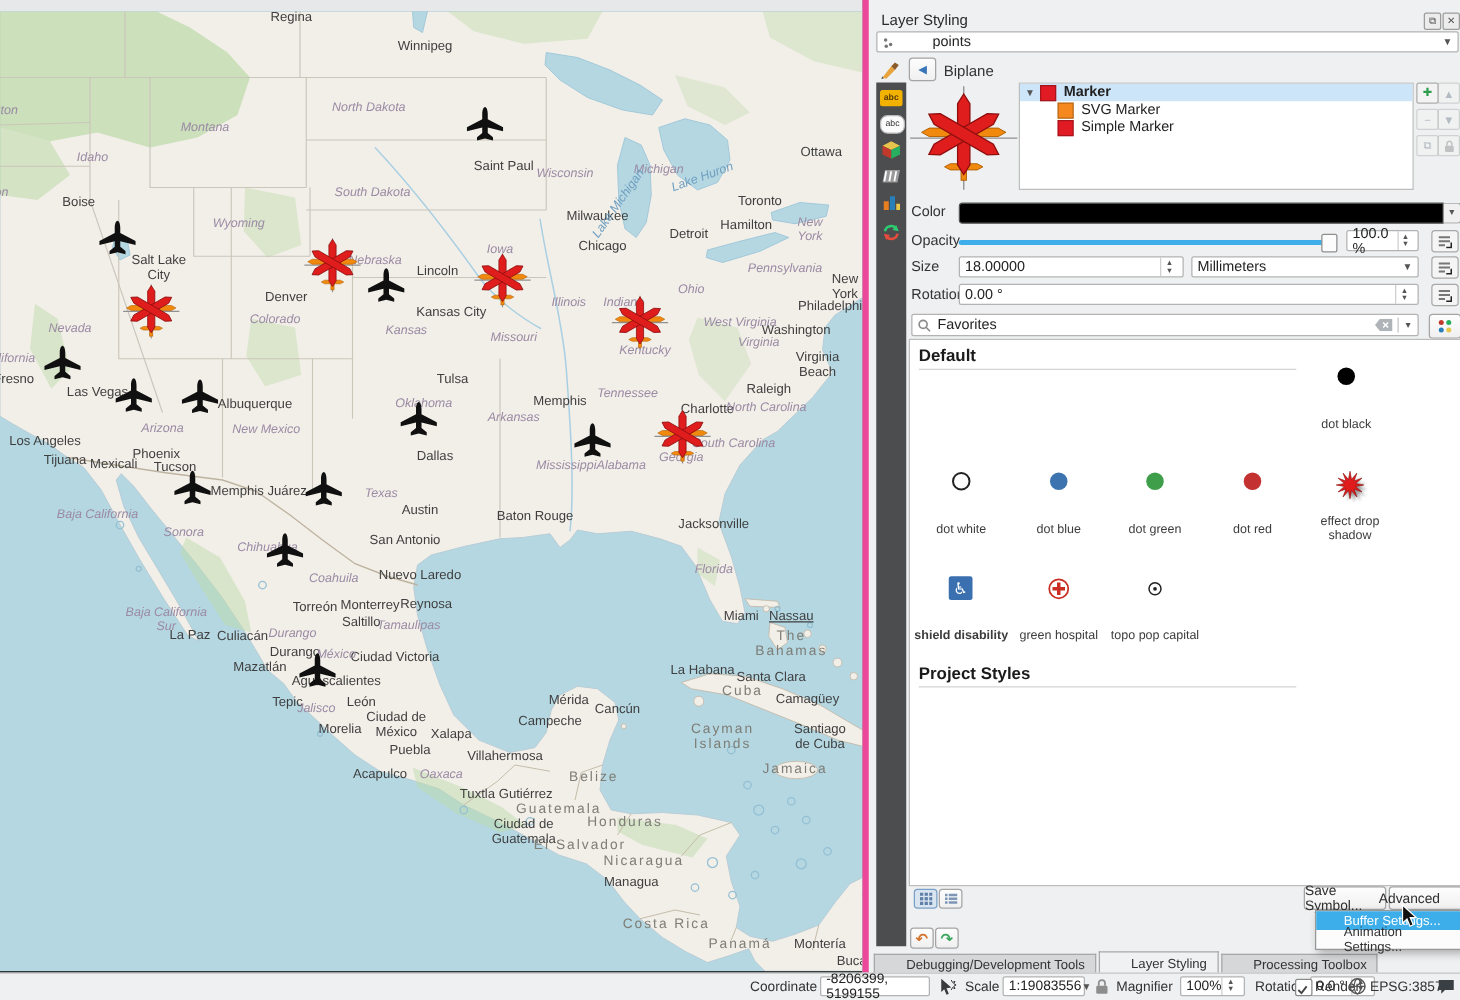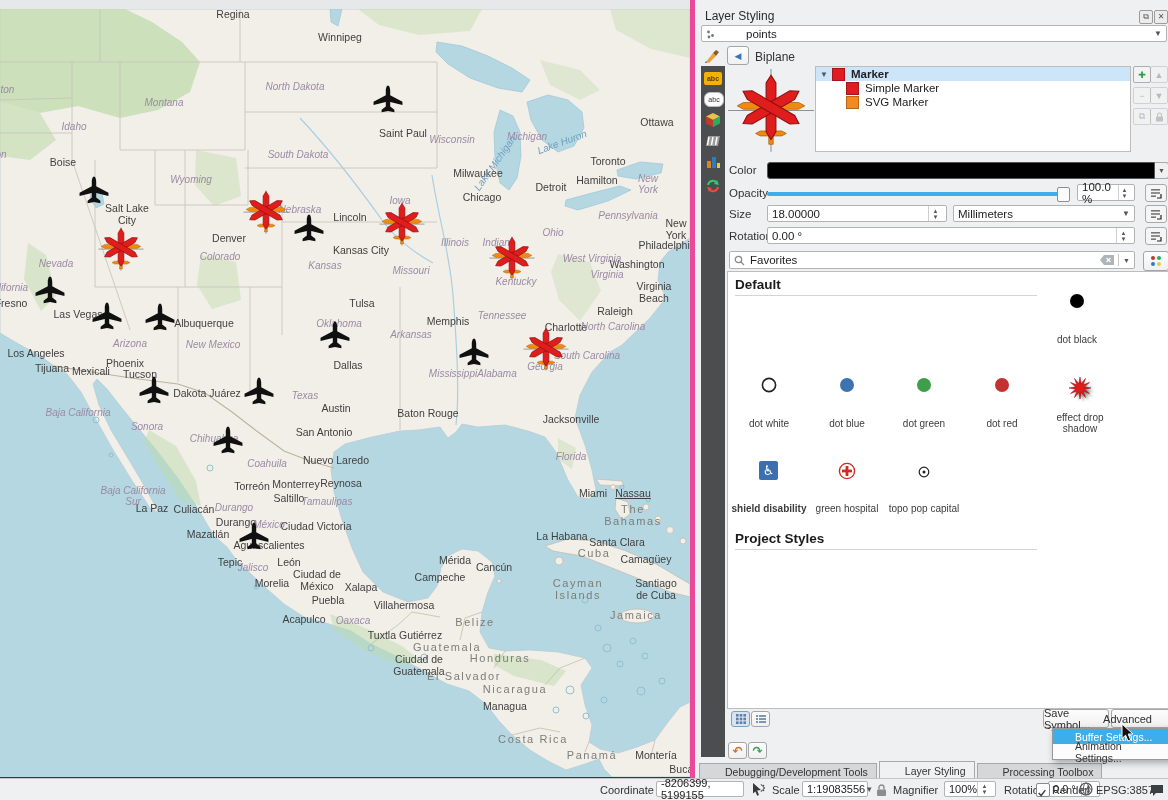--- a/index.html
+++ b/index.html
@@ -1,16 +1,16 @@
 <!DOCTYPE html>
 <html><head>
 <meta charset="utf-8">
 <style>
   html,body{margin:0;padding:0;background:#eef0f1;font-family:"Liberation Sans","DejaVu Sans",sans-serif;}
-  #app{position:relative;width:1168px;height:800px;overflow:hidden;background:#4c1d95;}
+  #app{position:relative;width:1168px;height:800px;overflow:hidden;background:#000000;}
   .abs{position:absolute;}
   
   #topstrip{left:0;top:0;width:690px;height:9px;background:#e7e8e9;border-bottom:1px solid #c9cacb;}
   
   #map{left:0;top:9px;width:690px;height:768px;overflow:hidden;background:#b4d7e2;}
   #map svg.land{position:absolute;left:0;top:0;}
   .mlabel{position:absolute;transform:translate(-50%,-50%);white-space:pre-line;text-align:center;pointer-events:none;}
   .kc{font-size:10.5px;color:#3f3f3f;}
   .ks{font-size:10px;font-style:italic;color:#9b8aa4;}
   .kn{font-size:11px;color:#7e7d76;letter-spacing:1.6px;}
@@ -210,21 +210,21 @@
         <div class="mlabel kc" style="left: 362px; top: 294px;">Tulsa</div>
         <div class="mlabel kc" style="left: 348px; top: 356px;">Dallas</div>
         <div class="mlabel kc" style="left: 78px; top: 305px;">Las Vegas</div>
         <div class="mlabel kc" style="left: 11px; top: 294px;">Fresno</div>
         <div class="mlabel kc" style="left: 36px; top: 344px;">Los Angeles</div>
         <div class="mlabel kc" style="left: 52px; top: 359px;">Tijuana</div>
         <div class="mlabel kc" style="left: 91px; top: 362px;">Mexicali</div>
         <div class="mlabel kc" style="left: 125px; top: 354px;">Phoenix</div>
         <div class="mlabel kc" style="left: 140px; top: 365px;">Tucson</div>
         <div class="mlabel kc" style="left: 204px; top: 314px;">Albuquerque</div>
-        <div class="mlabel kc" style="left: 207px; top: 384px;">Dakota Juárez</div>
+        <div class="mlabel kc" style="left: 207px; top: 384px;">Memphis Juárez</div>
         <div class="mlabel kc" style="left: 336px; top: 399px;">Austin</div>
         <div class="mlabel kc" style="left: 324px; top: 423px;">San Antonio</div>
         <div class="mlabel kc" style="left: 428px; top: 404px;">Baton Rouge</div>
         <div class="mlabel kc" style="left: 571px; top: 410px;">Jacksonville</div>
         <div class="mlabel kc" style="left: 593px; top: 484px;">Miami</div>
         <div class="mlabel kc" style="left: 633px; top: 484px; text-decoration: underline;">Nassau</div>
         <div class="mlabel kc" style="left: 562px; top: 527px;">La Habana</div>
         <div class="mlabel kc" style="left: 617px; top: 533px;">Santa Clara</div>
         <div class="mlabel kc" style="left: 646px; top: 550px;">Camagüey</div>
         <div class="mlabel kc" style="left: 656px; top: 580px;">Santiago
@@ -556,26 +556,26 @@
       </svg>
     </div>
 
     <div id="tree" class="abs">
       <div class="trow sel">
         <span class="exp">▼</span>
         <span class="sw" style="background:#e01b24;"></span>
         <span style="font-weight:bold;">Marker</span>
       </div>
       <div class="trow child">
+        <span class="sw" style="background:#f5891f;"></span>
+        <span>SVG Marker</span>
+      </div>
+      <div class="trow child">
         <span class="sw" style="background:#e01b24;"></span>
         <span>Simple Marker</span>
-      </div>
-      <div class="trow child">
-        <span class="sw" style="background:#f5891f;"></span>
-        <span>SVG Marker</span>
       </div>
     </div>
 
     <div class="abs sqbtn" style="left:438px;top:66px;color:#2e9e4e;font-weight:bold;">✚</div>
     <div class="abs sqbtn dis" style="left:455px;top:66px;">▲</div>
     <div class="abs sqbtn dis" style="left:438px;top:87px;">−</div>
     <div class="abs sqbtn dis" style="left:455px;top:87px;">▼</div>
     <div class="abs sqbtn dis" style="left:438px;top:108px;">⧉</div>
     <div class="abs sqbtn dis" style="left:455px;top:108px;">
       <svg width="9" height="10" viewBox="0 0 9 10">

